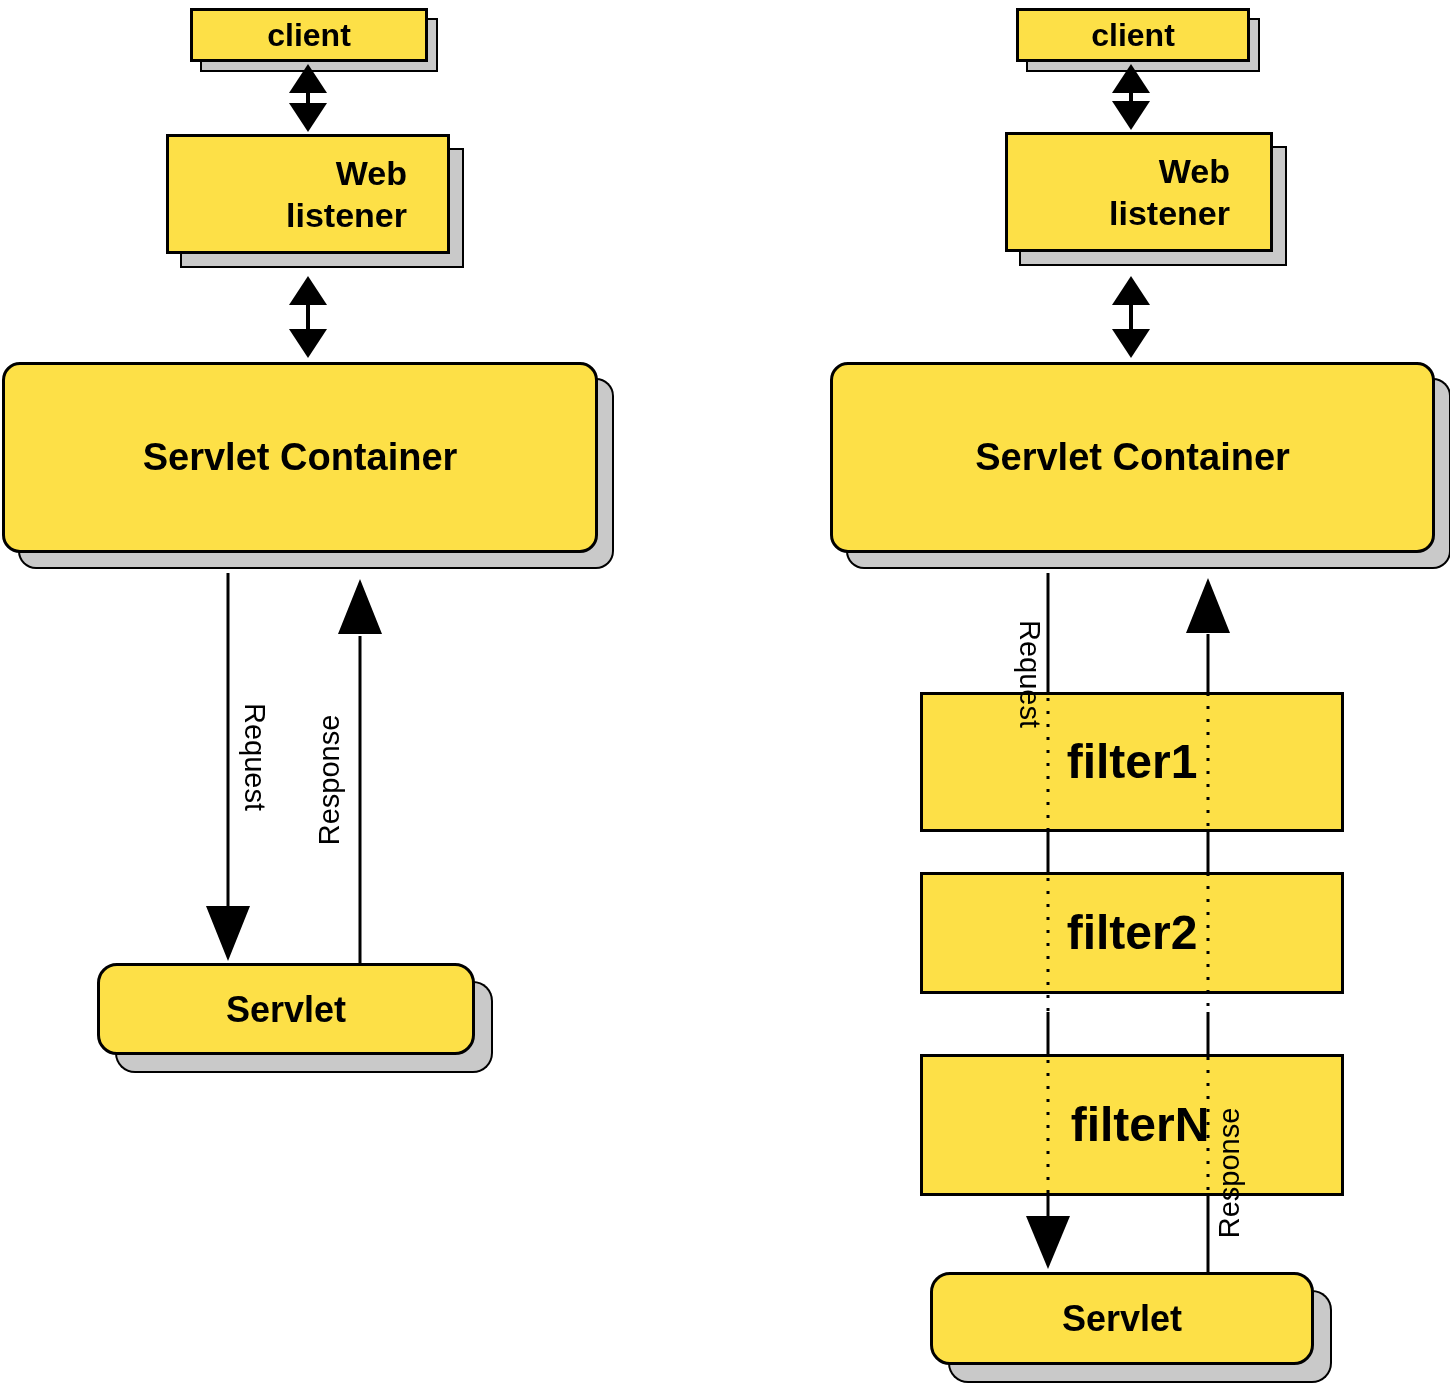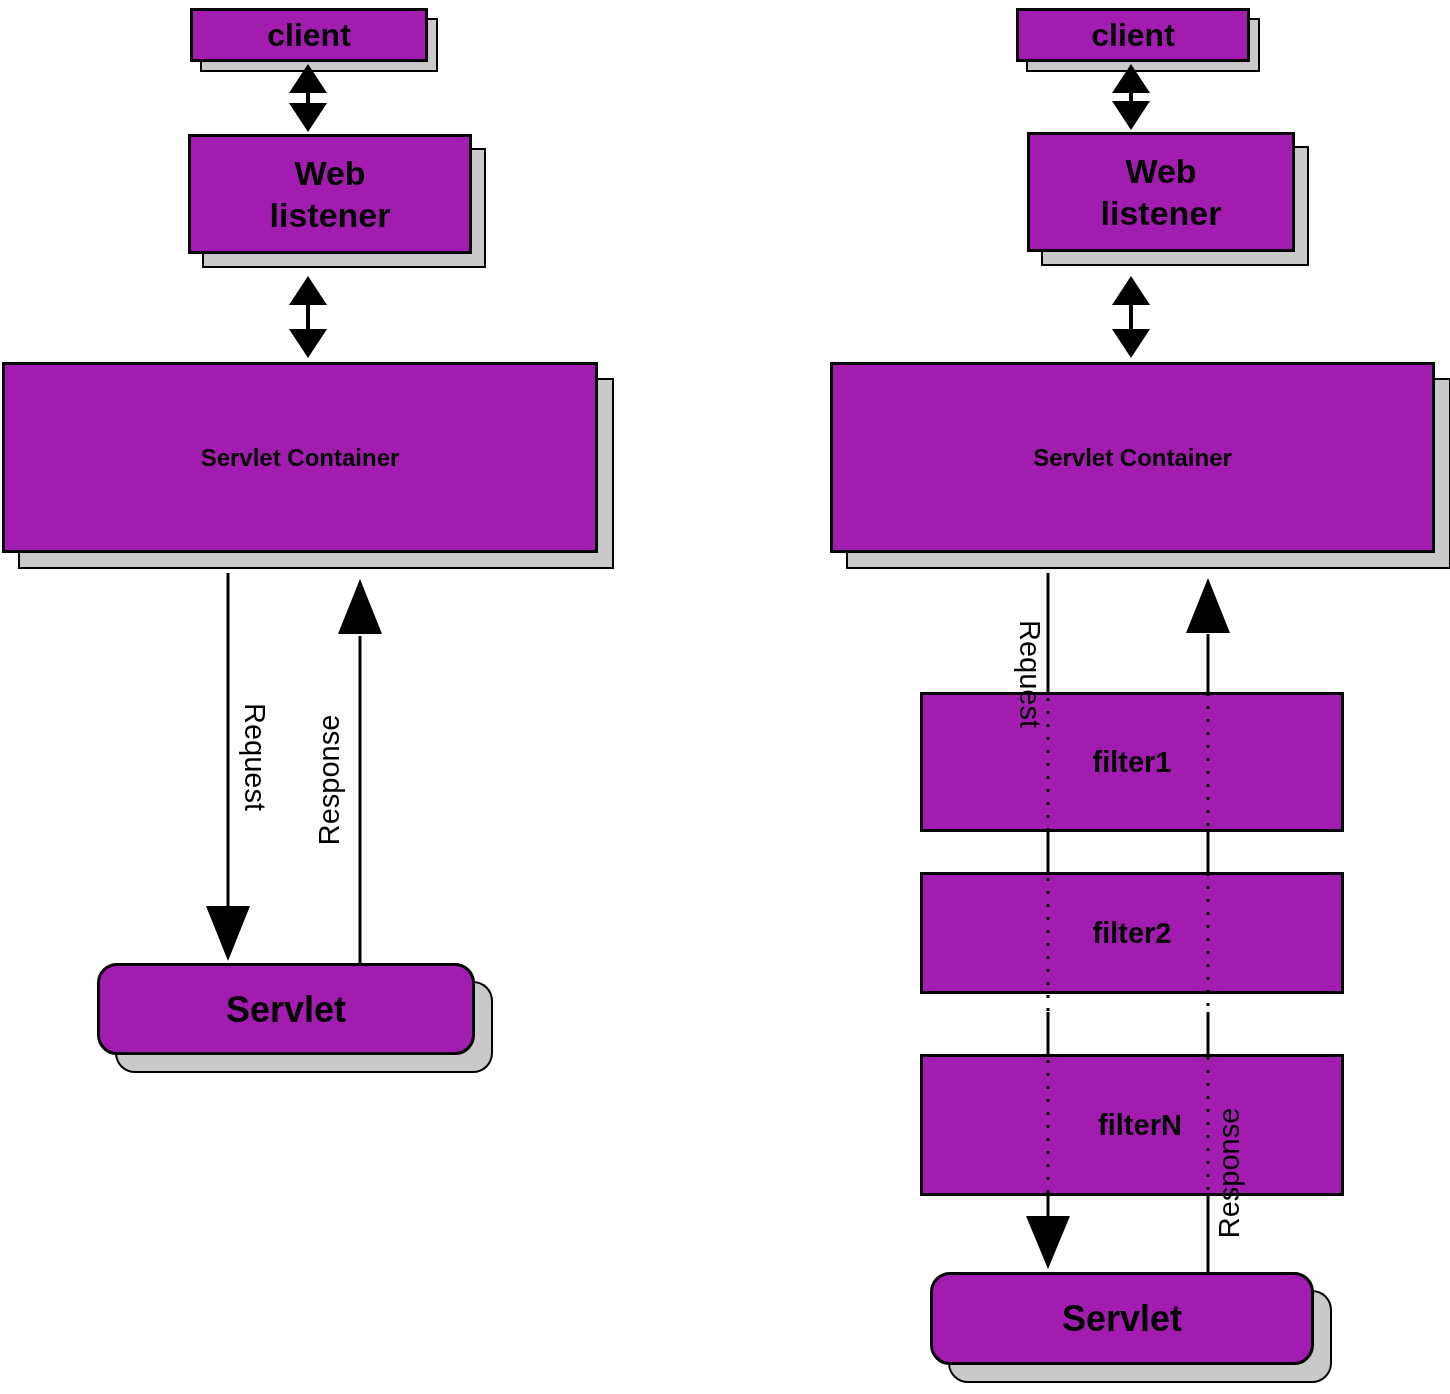--- a/index.html
+++ b/index.html
@@ -11,41 +11,41 @@
   #canvas {
     position: relative;
     width: 1450px;
     height: 1394px;
     background: #ffffff;
     overflow: hidden;
   }
   
   .box {
     position: absolute;
-    background: #a21caf;
+    background: #fde047;
     border: 3px solid #000000;
     display: flex;
     align-items: center;
     justify-content: center;
-    text-align: center;
+    text-align: right;
     color: #000000;
     font-weight: 700;
     box-sizing: border-box;
     line-height: 1.25;
   }
   
   .slab-sm  { box-shadow: 10px 10px 0 -2px #c9c9c9, 10px 10px 0 0 #000000; }
   .slab-md  { box-shadow: 14px 14px 0 -2px #c9c9c9, 14px 14px 0 0 #000000; }
   .slab-lg  { box-shadow: 16px 16px 0 -2px #c9c9c9, 16px 16px 0 0 #000000; }
   .slab-xl  { box-shadow: 18px 18px 0 -2px #c9c9c9, 18px 18px 0 0 #000000; border-radius: 20px; }
 
   .fs-client    { font-size: 32px; }
-  .fs-listener  { font-size: 34px; width: 100%; padding: 0 40px; margin-left: 22px; }
-  .fs-container { font-size: 24px; }
-  .fs-filter    { font-size: 29px; }
+  .fs-listener  { font-size: 34px; width: 100%; padding: 0 40px; }
+  .fs-container { font-size: 38px; border-radius: 18px; }
+  .fs-filter    { font-size: 48px; }
   .fs-servlet   { font-size: 36px; }
 
   
   .vlabel {
     position: absolute;
     font-size: 29px;
     font-weight: 400;
     color: #000000;
     white-space: nowrap;
     transform-origin: center center;

